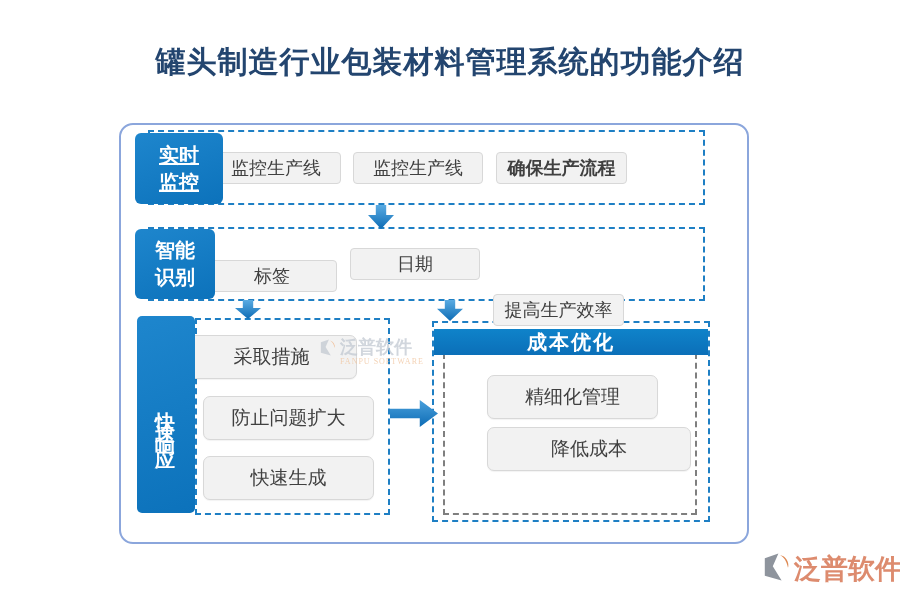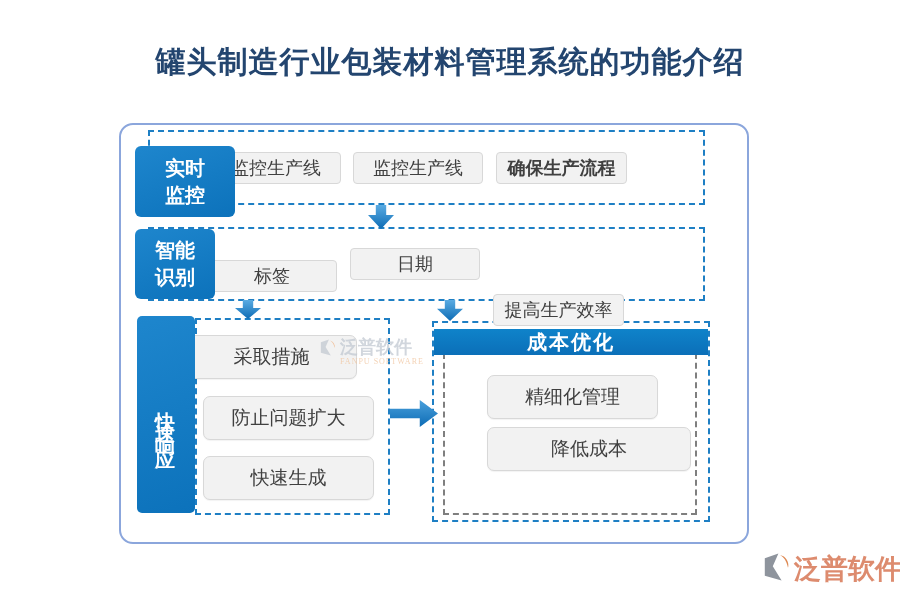--- a/index.html
+++ b/index.html
@@ -65,21 +65,21 @@
 </head>
 <body>
 
 <div class="canvas">
 
   <div class="page-title">罐头制造行业包装材料管理系统的功能介绍</div>
 
   <div class="outer-frame"></div>
 
   <div class="dashed-blue" style="left:148px;top:130px;width:557px;height:75px;"></div>
-  <div class="blue-label" style="left:135px;top:146px;width:100px;height:71px;">
+  <div class="blue-label" style="left:135px;top:133px;width:88px;height:71px;text-decoration:underline;">
     <span>实时</span>
     <span>监控</span>
   </div>
   <div class="item-box" style="left:211px;top:152px;width:130px;height:32px;">监控生产线</div>
   <div class="item-box" style="left:353px;top:152px;width:130px;height:32px;">监控生产线</div>
   <div class="item-box" style="left:496px;top:152px;width:131px;height:32px;font-weight:bold;">确保生产流程</div>
 
   <div class="arrow-down" style="left:368px;top:205px;width:26px;height:24px;"></div>
 
   <div class="dashed-blue" style="left:148px;top:227px;width:557px;height:74px;"></div>

